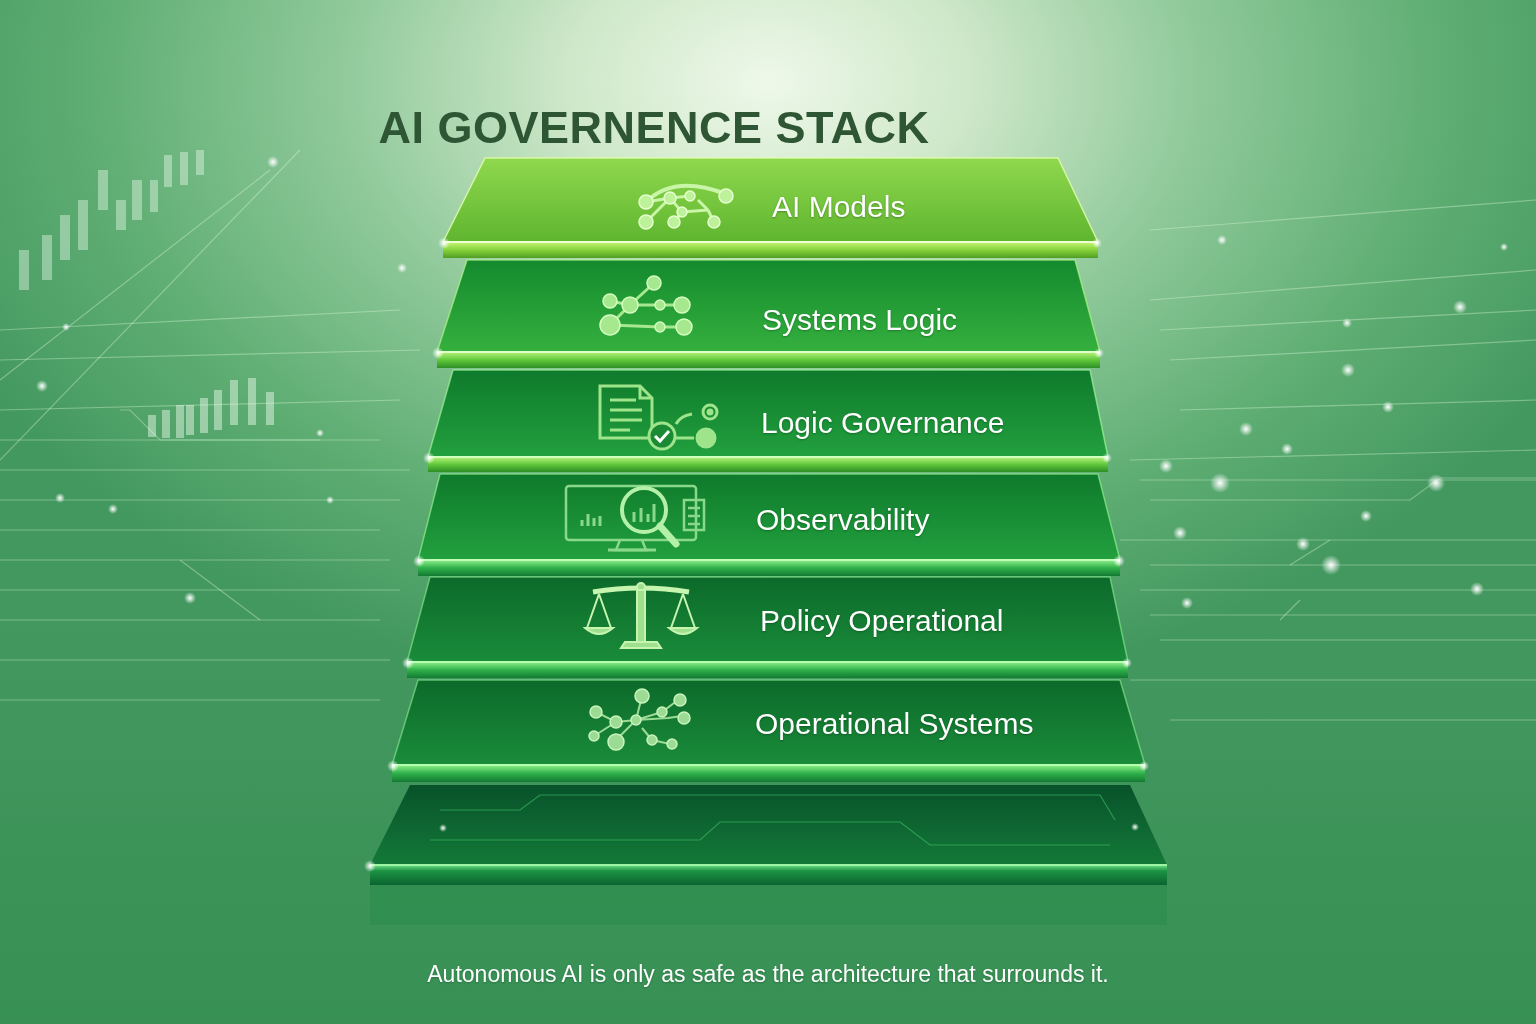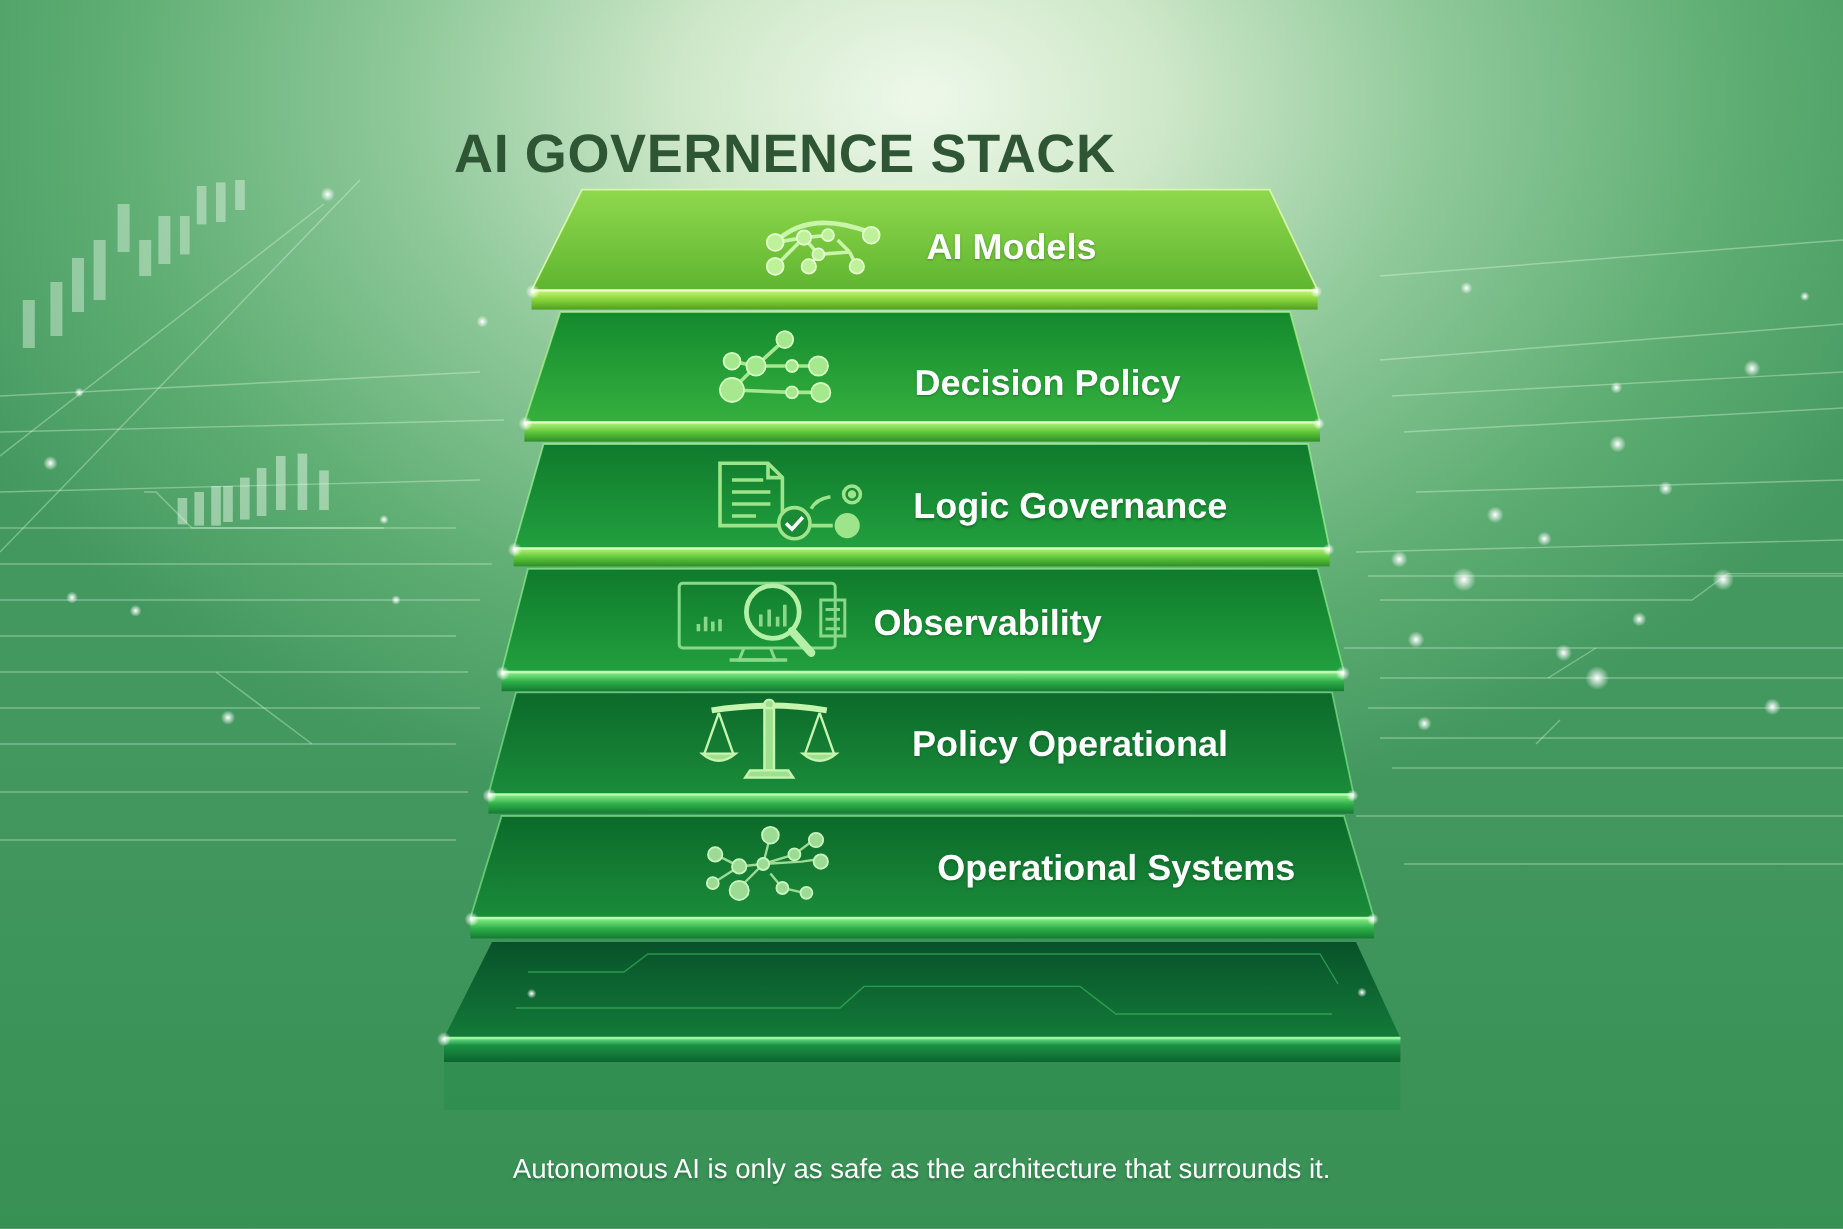--- a/index.html
+++ b/index.html
@@ -8,21 +8,21 @@
     font-family: "Liberation Sans", "DejaVu Sans", sans-serif;
     background: radial-gradient(ellipse 900px 620px at 50% 8%, #eef8ea 0%, #cfe8c9 22%, #8fc99a 48%, #5fae74 75%, #43985f 100%);
   }
   .bg-svg { position: absolute; left: 0; top: 0; width: 1536px; height: 1024px; }
   .title {
     position: absolute; left: 0; width: 1308px; top: 72px; text-align: center;
     font-size: 45px; font-weight: 700; color: #2f5634; letter-spacing: 0.5px;
   }
   .stack { position: absolute; left: 0; top: 0; width: 1536px; height: 1024px; }
   .layer-label {
-    position: absolute; color: #ffffff; font-size: 30px; font-weight: 700;
+    position: absolute; color: #ffffff; font-size: 30px; font-weight: 400;
     white-space: nowrap; text-shadow: 0 1px 2px rgba(0,40,10,0.35);
   }
   .layer-icon { position: absolute; }
   .tagline {
     position: absolute; left: 0; width: 1536px; top: 961px; text-align: center;
     color: #ffffff; font-size: 23px; font-weight: 400;
     text-shadow: 0 1px 2px rgba(0,50,20,0.3);
   }
 </style>
 </head>
@@ -349,19 +349,19 @@
     <circle cx="98" cy="12" r="6"></circle>
     <circle cx="102" cy="30" r="6"></circle>
     <circle cx="12" cy="48" r="5"></circle>
     <circle cx="34" cy="54" r="8"></circle>
     <circle cx="70" cy="52" r="5"></circle>
     <circle cx="90" cy="56" r="5"></circle>
   </g>
 </svg>
 
 <div class="layer-label" style="left:772px;top:190px">AI Models</div>
-<div class="layer-label" style="left:762px;top:303px">Decision Policy</div>
+<div class="layer-label" style="left:762px;top:303px">Systems Logic</div>
 <div class="layer-label" style="left:761px;top:406px">Logic Governance</div>
-<div class="layer-label" style="left:728px;top:503px">Observability</div>
+<div class="layer-label" style="left:756px;top:503px">Observability</div>
 <div class="layer-label" style="left:760px;top:604px">Policy Operational</div>
-<div class="layer-label" style="left:781px;top:707px">Operational Systems</div>
+<div class="layer-label" style="left:755px;top:707px">Operational Systems</div>
 
 <div class="tagline">Autonomous AI is only as safe as the architecture that surrounds it.</div>
 
 </body></html>

